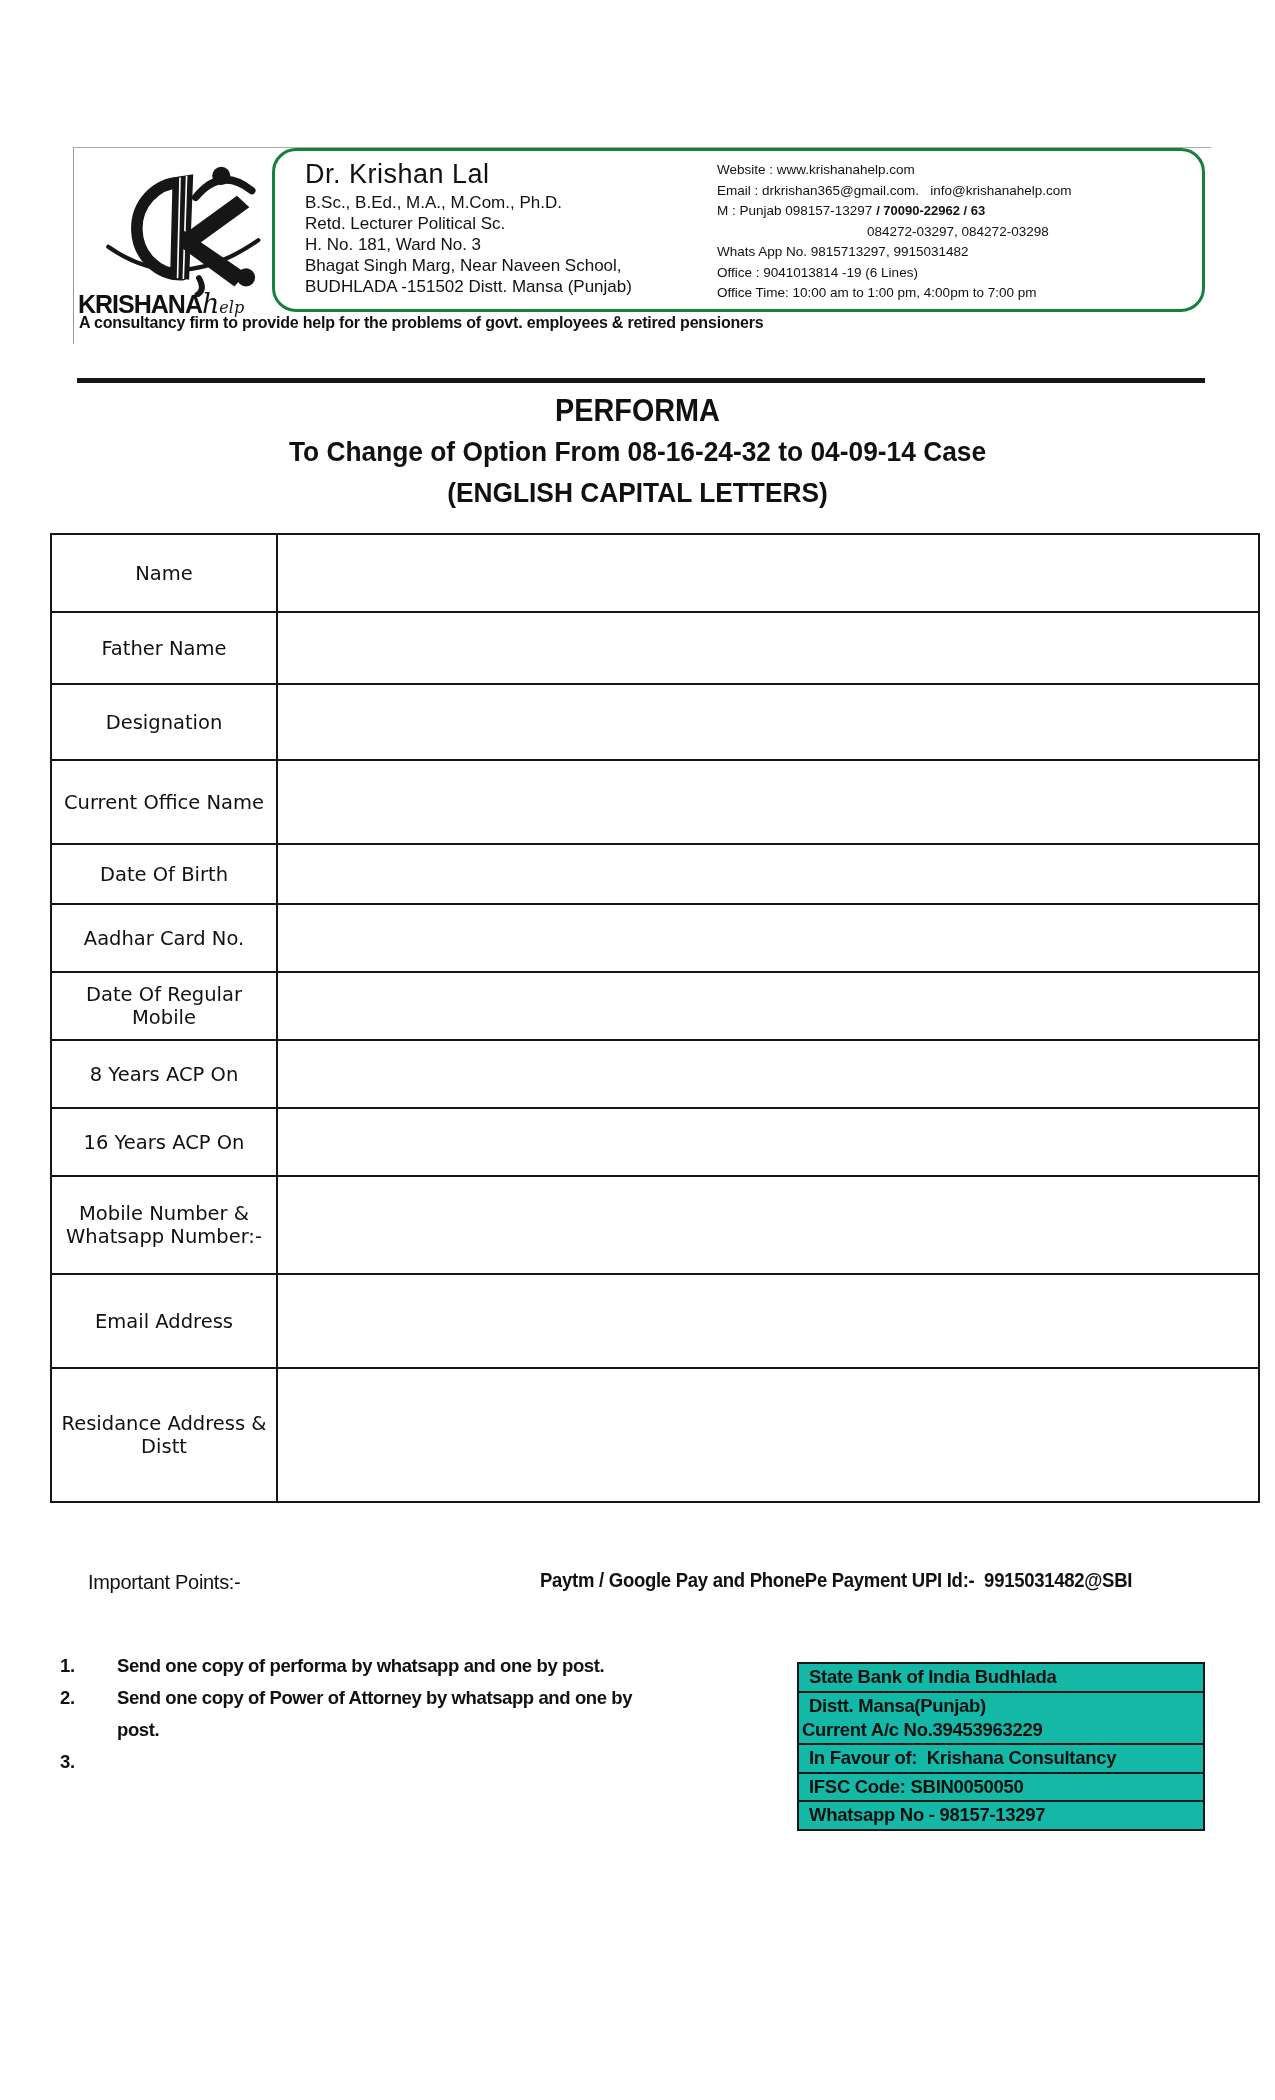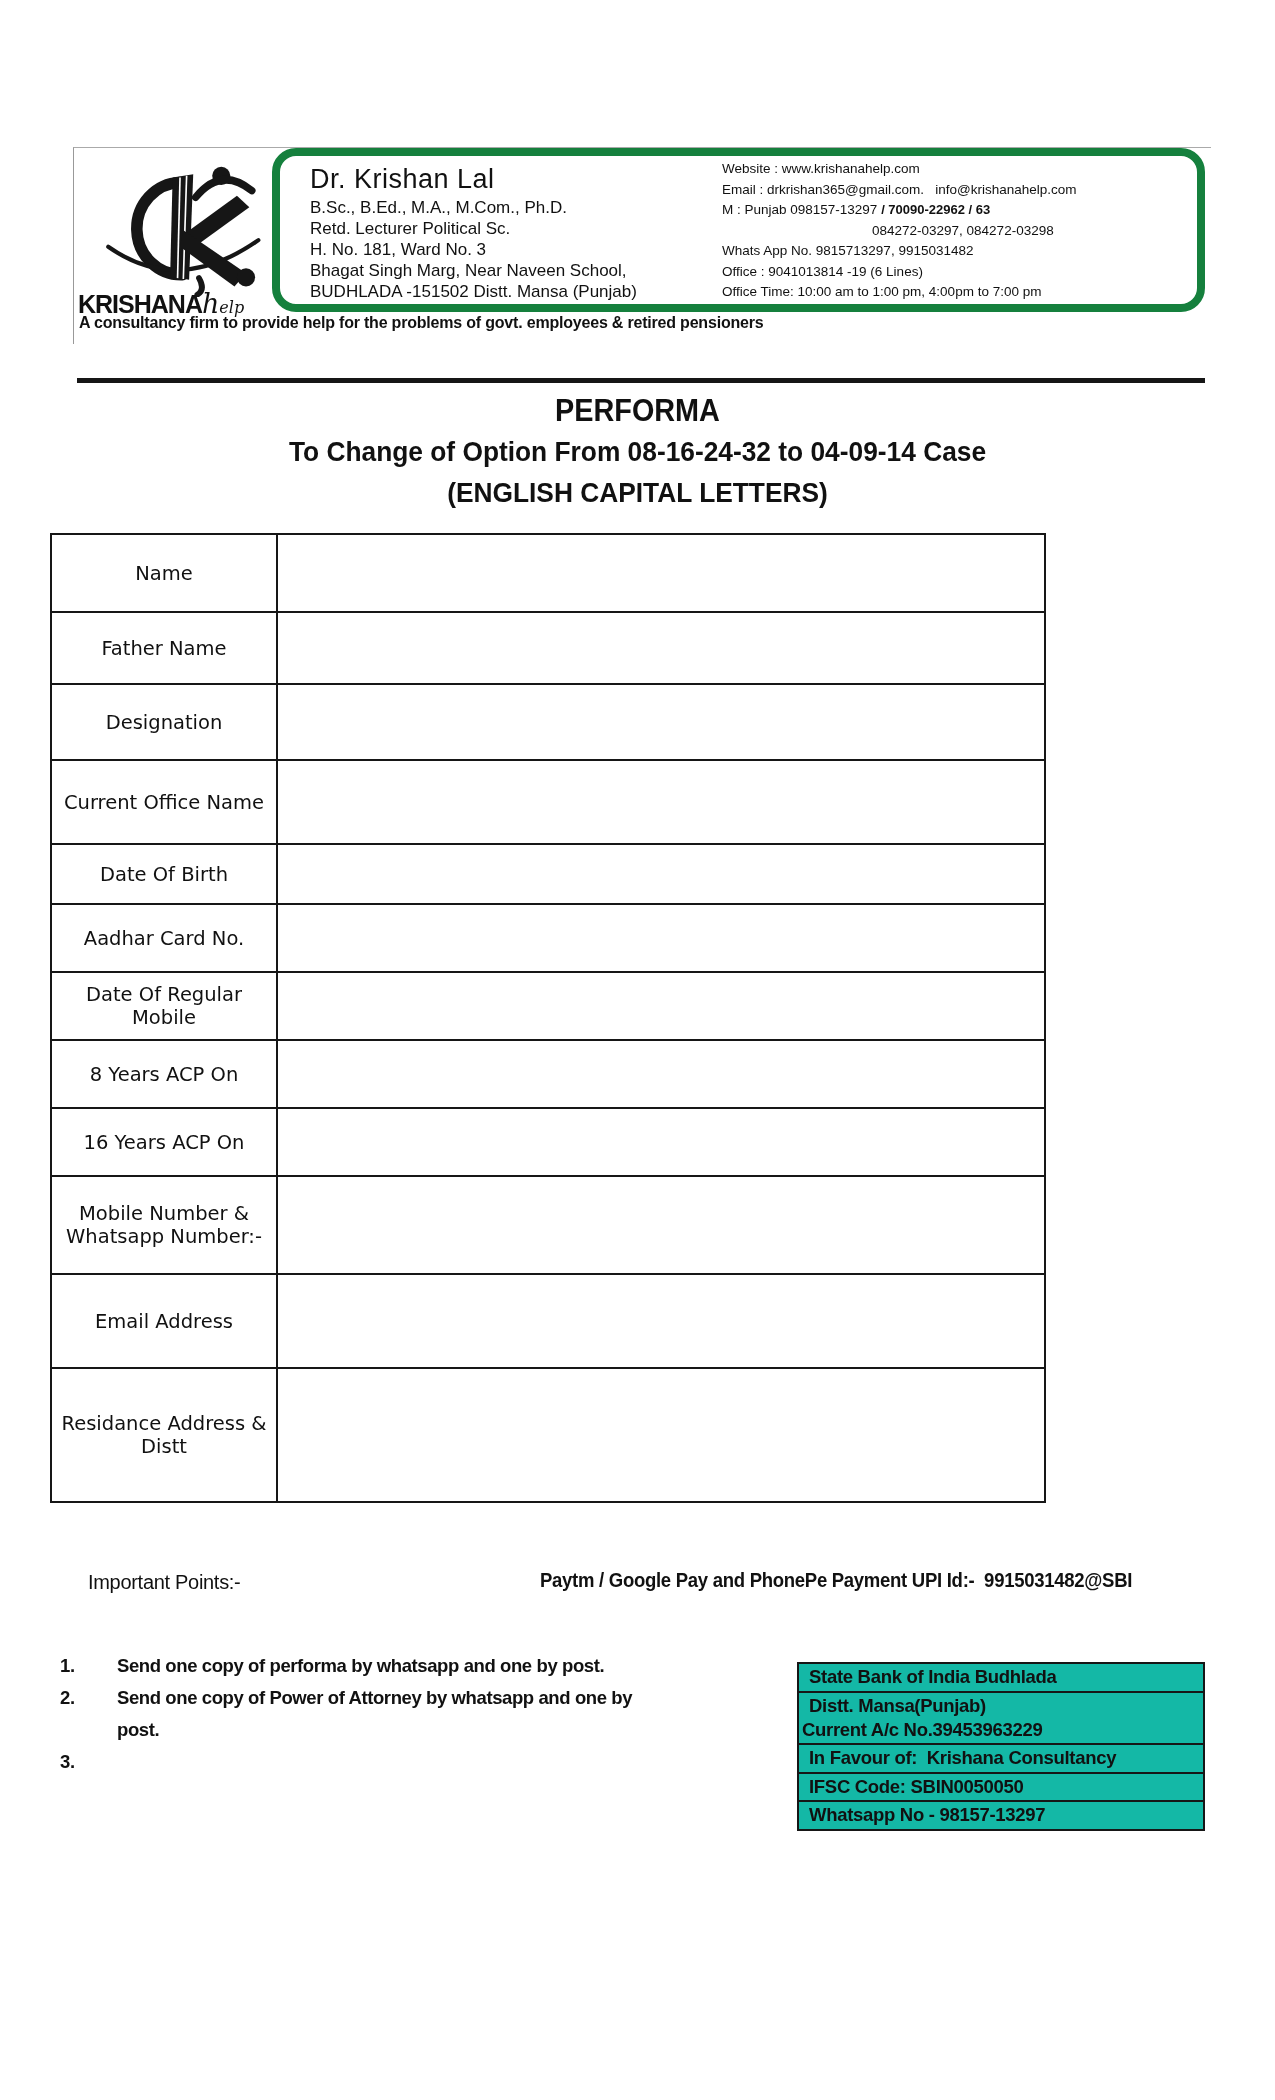--- a/index.html
+++ b/index.html
@@ -10,43 +10,43 @@
   .header-outline{position:absolute;left:73px;top:147px;width:1137px;height:196px;
                   border-left:1px solid #999;border-top:1px solid #aaa;}
   .logo-block{position:absolute;left:90px;top:150px;width:180px;height:165px;}
   .logo-svg{position:absolute;left:10px;top:2px;}
   .logo-text{position:absolute;left:-12px;top:138px;white-space:nowrap;}
   .logo-caps{font-weight:bold;font-size:25px;letter-spacing:-1px;color:#111;}
   .logo-script{font-family:"DejaVu Serif",serif;font-style:italic;font-size:27px;}
   .logo-script-sm{font-family:"DejaVu Serif",serif;font-style:italic;font-size:16px;}
 
   .info-box{position:absolute;left:272px;top:148px;width:933px;height:164px;
-            border:8px solid #15803d;border-radius:24px;display:flex;box-sizing:border-box;}
+            border:3px solid #15803d;border-radius:24px;display:flex;box-sizing:border-box;}
   .doctor{width:440px;padding:8px 0 0 30px;box-sizing:border-box;}
   .doctor-name{font-size:27px;letter-spacing:0.5px;margin-bottom:2px;}
   .doctor-line{font-size:17px;line-height:21px;}
-  .contact{flex:1;padding:3px 6px 0 2px;font-size:13.5px;line-height:20.5px;}
+  .contact{flex:1;padding:9px 6px 0 2px;font-size:13.5px;line-height:20.5px;}
   .contact-indent{padding-left:150px;}
   .contact b{font-size:13px;}
 
   .tagline{position:absolute;left:79px;top:314px;font-size:16px;font-weight:bold;
            letter-spacing:-0.2px;white-space:nowrap;}
 
   .thick-rule{position:absolute;left:77px;top:378px;width:1128px;height:5px;background:#161616;}
 
   
   .title-main{position:absolute;left:0;top:392px;width:1275px;text-align:center;
               font-size:32px;font-weight:bold;transform:scaleX(.90);transform-origin:center;}
   .title-sub{position:absolute;left:0;top:436px;width:1275px;text-align:center;
              font-size:28px;font-weight:bold;transform:scaleX(.94);transform-origin:center;}
   .title-note{position:absolute;left:0;top:477px;width:1275px;text-align:center;
               font-size:28px;font-weight:bold;transform:scaleX(.94);transform-origin:center;}
 
   
-  .form-table{position:absolute;left:50px;top:533px;width:996px;border-collapse:collapse;
+  .form-table{position:absolute;left:50px;top:533px;width:1210px;border-collapse:collapse;
               table-layout:fixed;}
   .form-table td{border:2.5px solid #161616;padding:0;}
   .form-table td.lbl{width:212px;text-align:center;vertical-align:middle;
                      font-family:"DejaVu Sans",sans-serif;font-size:19.5px;line-height:23px;
                      padding:2px 6px;}
   .r1 td{height:72px;} .r2 td{height:66px;} .r3 td{height:70px;} .r4 td{height:78px;}
   .r5 td{height:54px;} .r6 td{height:62px;} .r7 td{height:62px;} .r8 td{height:62px;}
   .r9 td{height:62px;} .r10 td{height:92px;} .r11 td{height:88px;} .r12 td{height:128px;}
   .r13 td{height:96px;}
 

